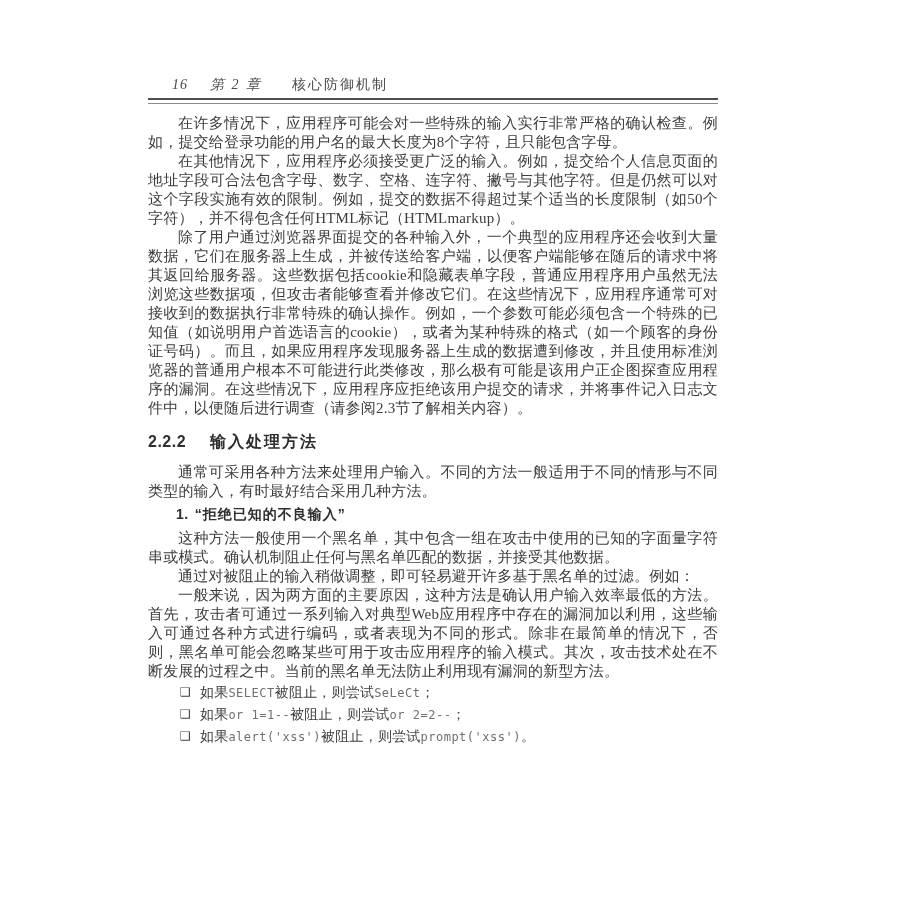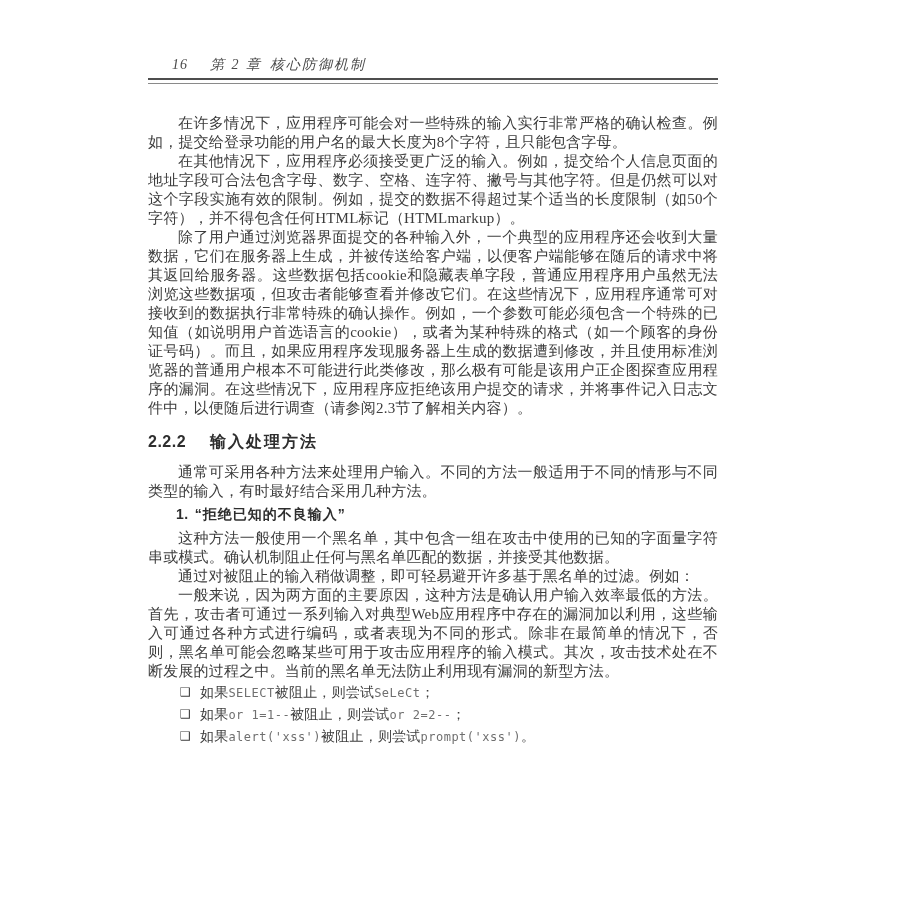--- a/index.html
+++ b/index.html
@@ -9,39 +9,38 @@
     height: 900px;
     background: #ffffff;
     overflow: hidden;
     font-family: "Liberation Serif", "DejaVu Serif", serif;
     color: #3c3c3c;
   }
   
   .page-header {
     position: absolute;
     left: 148px;
-    top: 56px;
+    top: 76px;
     width: 570px;
   }
   .page-header .head-row {
     display: flex;
     align-items: baseline;
     padding-left: 24px;
     font-size: 14px;
     color: #4a4a4a;
   }
   .page-num { font-style: italic; letter-spacing: 1px; }
   .chapter-label {
     margin-left: 22px;
     font-style: italic;
     letter-spacing: 2px;
   }
   .chapter-title {
-    margin-left: 8px;
-    font-style: italic;
+    margin-left: 30px;
     letter-spacing: 2px;
   }
   .head-rule {
     margin-top: 4px;
     height: 3px;
     border-top: 2px solid #4e4e4e;
     border-bottom: 1px solid #8a8a8a;
   }
   
   .body-col {

